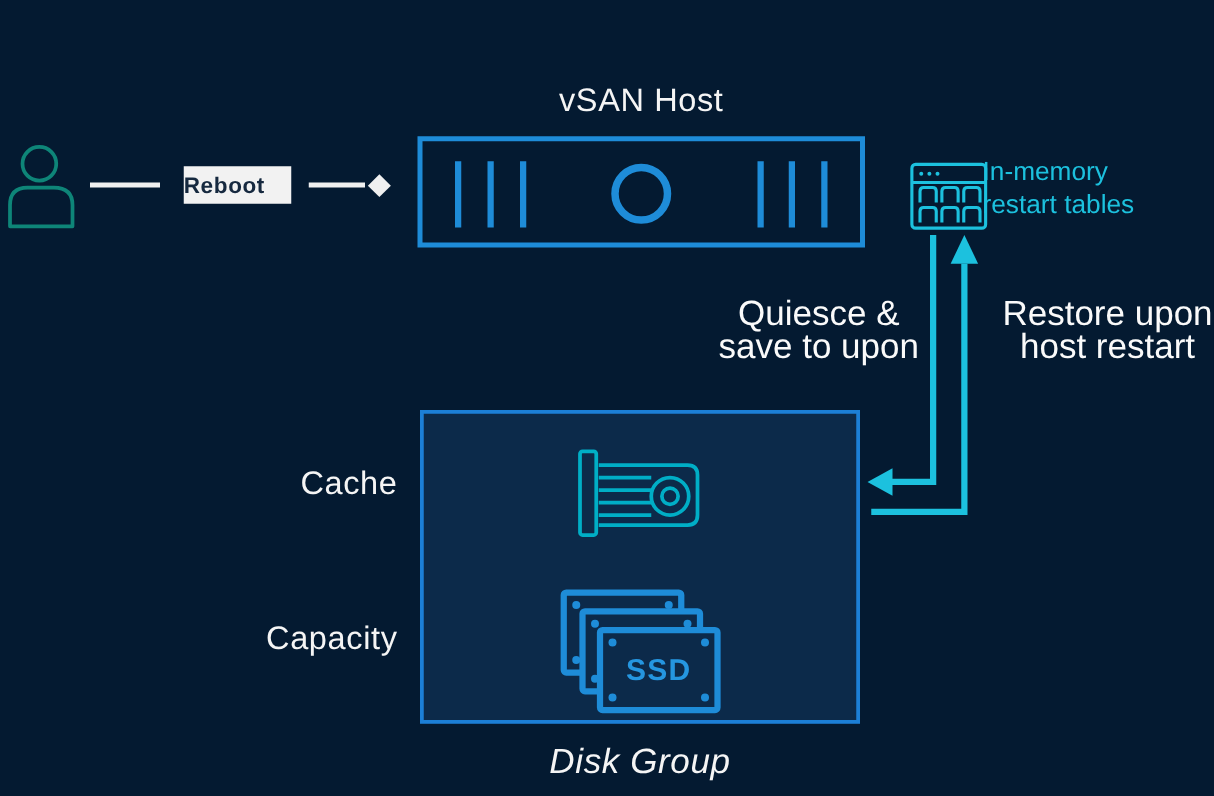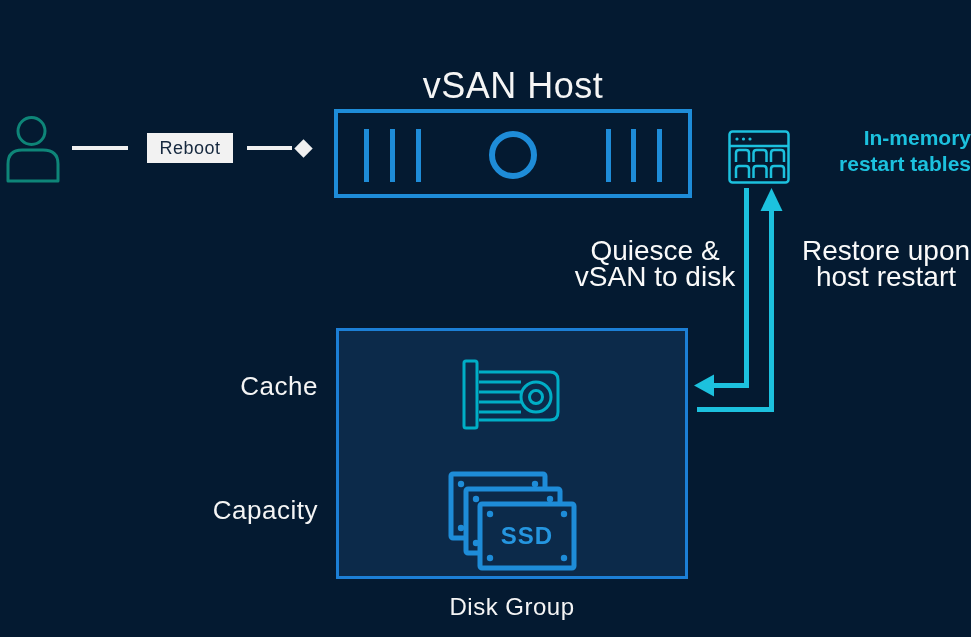--- a/index.html
+++ b/index.html
@@ -3,31 +3,31 @@
 <meta charset="utf-8">
 <style>
   html,body{margin:0;padding:0;background:#041A31;}
   .stage{
     position:relative;width:971px;height:637px;background:#041A31;
     font-family:"Liberation Sans",sans-serif;overflow:hidden;
   }
   .abs{position:absolute;}
   .lbl-light{color:#F5F5F5;font-weight:300;letter-spacing:0.5px;}
   .lbl-reg{color:#FAFAFA;font-weight:400;}
-  .title{font-size:36px;text-align:center;}
+  .title{font-size:26px;text-align:center;}
   .side-label{font-size:26px;text-align:right;}
-  .bottom-label{font-size:24px;text-align:center;}
+  .bottom-label{font-size:28px;text-align:center;font-style:italic;}
   .flow-text{font-size:28px;line-height:26px;text-align:center;}
   .flow-text span{display:block;}
-  .cyan-text{color:#1CC1DE;font-size:21px;line-height:26px;text-align:right;font-weight:700;}
+  .cyan-text{color:#1CC1DE;font-size:21px;line-height:26px;text-align:left;font-weight:400;}
   .cyan-text span{display:block;}
   .white-line{background:#F0F0F0;height:4px;}
   .reboot-btn{
     width:86px;height:30px;background:#F2F2F2;color:#16293F;
-    font-size:18px;line-height:30px;text-align:center;font-weight:400;
+    font-size:18px;line-height:30px;text-align:left;font-weight:700;
     letter-spacing:0.5px;
   }
   .diamond{width:13px;height:13px;background:#F0F0F0;transform:rotate(45deg);}
   .host-box{
     width:350px;height:81px;border:4px solid #1E8CD8;background:transparent;
   }
   .dg-box{
     width:346px;height:245px;border:3px solid #1C7FD6;background:#0C2A4A;
   }
 </style>
@@ -85,21 +85,21 @@
 
     <polyline points="66.5,8 66.5,205.5 32,205.5" fill="none" stroke="#1CC1DE" stroke-width="5"></polyline>
     <polygon points="14,205.5 34,194.5 34,216.5" fill="#1CC1DE"></polygon>
 
     <polyline points="17,229.5 91.5,229.5 91.5,31" fill="none" stroke="#1CC1DE" stroke-width="5"></polyline>
     <polygon points="91.5,8 80.5,31 102.5,31" fill="#1CC1DE"></polygon>
   </svg>
 
   <div class="abs lbl-reg flow-text" style="left:565px;top:238px;width:180px">
     <span>Quiesce &amp;</span>
-    <span>vSAN to disk</span>
+    <span>save to upon</span>
   </div>
 
   <div class="abs lbl-reg flow-text" style="left:796px;top:238px;width:180px">
     <span>Restore upon</span>
     <span>host restart</span>
   </div>
 
   <div class="abs dg-box" style="left:336px;top:328px"></div>
 
   <div class="abs lbl-light side-label" style="left:178px;top:495px;width:140px">Capacity</div>

